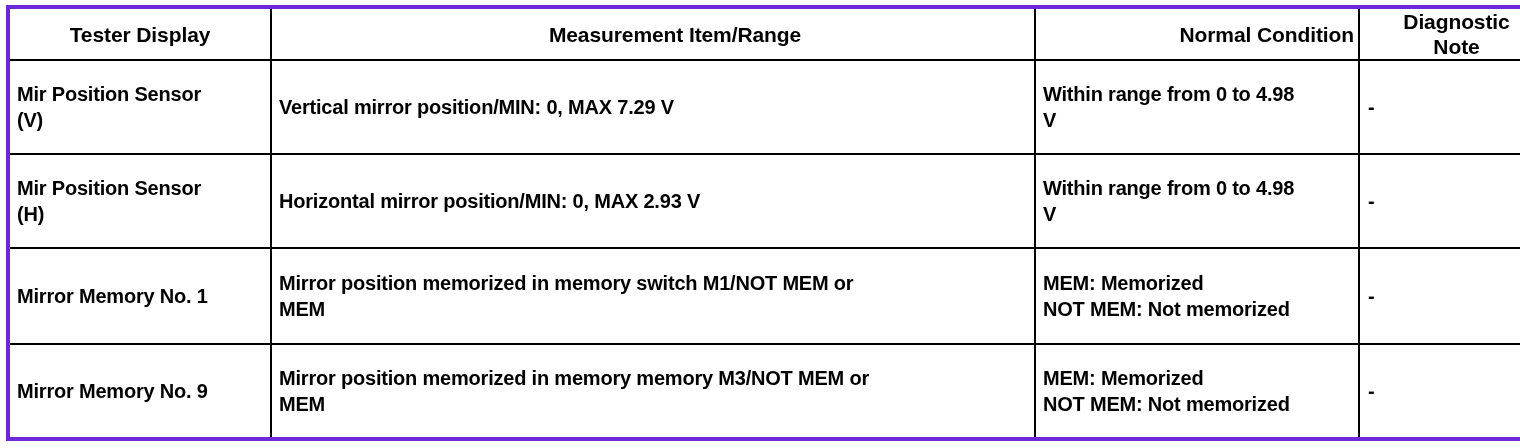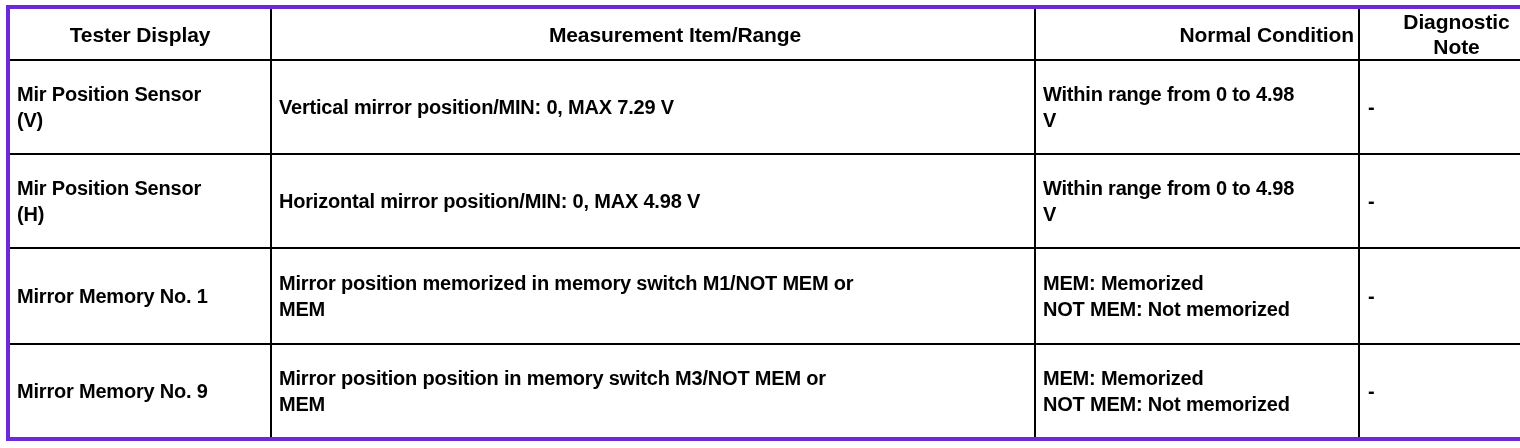--- a/index.html
+++ b/index.html
@@ -110,21 +110,21 @@
           <span class="dash">-</span>
         </td>
       </tr>
 
       <tr>
         <td>
           <span class="cell-pad nowrapline">Mir Position Sensor
 (H)</span>
         </td>
         <td>
-          <span class="cell-pad nowrapline">Horizontal mirror position/MIN: 0, MAX 4.98 V</span>
+          <span class="cell-pad nowrapline">Horizontal mirror position/MIN: 0, MAX 2.93 V</span>
         </td>
         <td>
           <span class="cell-pad nowrapline">Within range from 0 to 4.98
 V</span>
         </td>
         <td>
           <span class="dash">-</span>
         </td>
       </tr>
 
@@ -144,21 +144,21 @@
           <span class="dash">-</span>
         </td>
       </tr>
 
 
       <tr class="tall">
         <td>
           <span class="cell-pad nowrapline">Mirror Memory No. 9</span>
         </td>
         <td>
-          <span class="cell-pad nowrapline">Mirror position position in memory switch M3/NOT MEM or
+          <span class="cell-pad nowrapline">Mirror position memorized in memory memory M3/NOT MEM or
 MEM</span>
         </td>
         <td>
           <span class="cell-pad nowrapline">MEM: Memorized
 NOT MEM: Not memorized</span>
         </td>
         <td>
           <span class="dash">-</span>
         </td>
       </tr>

